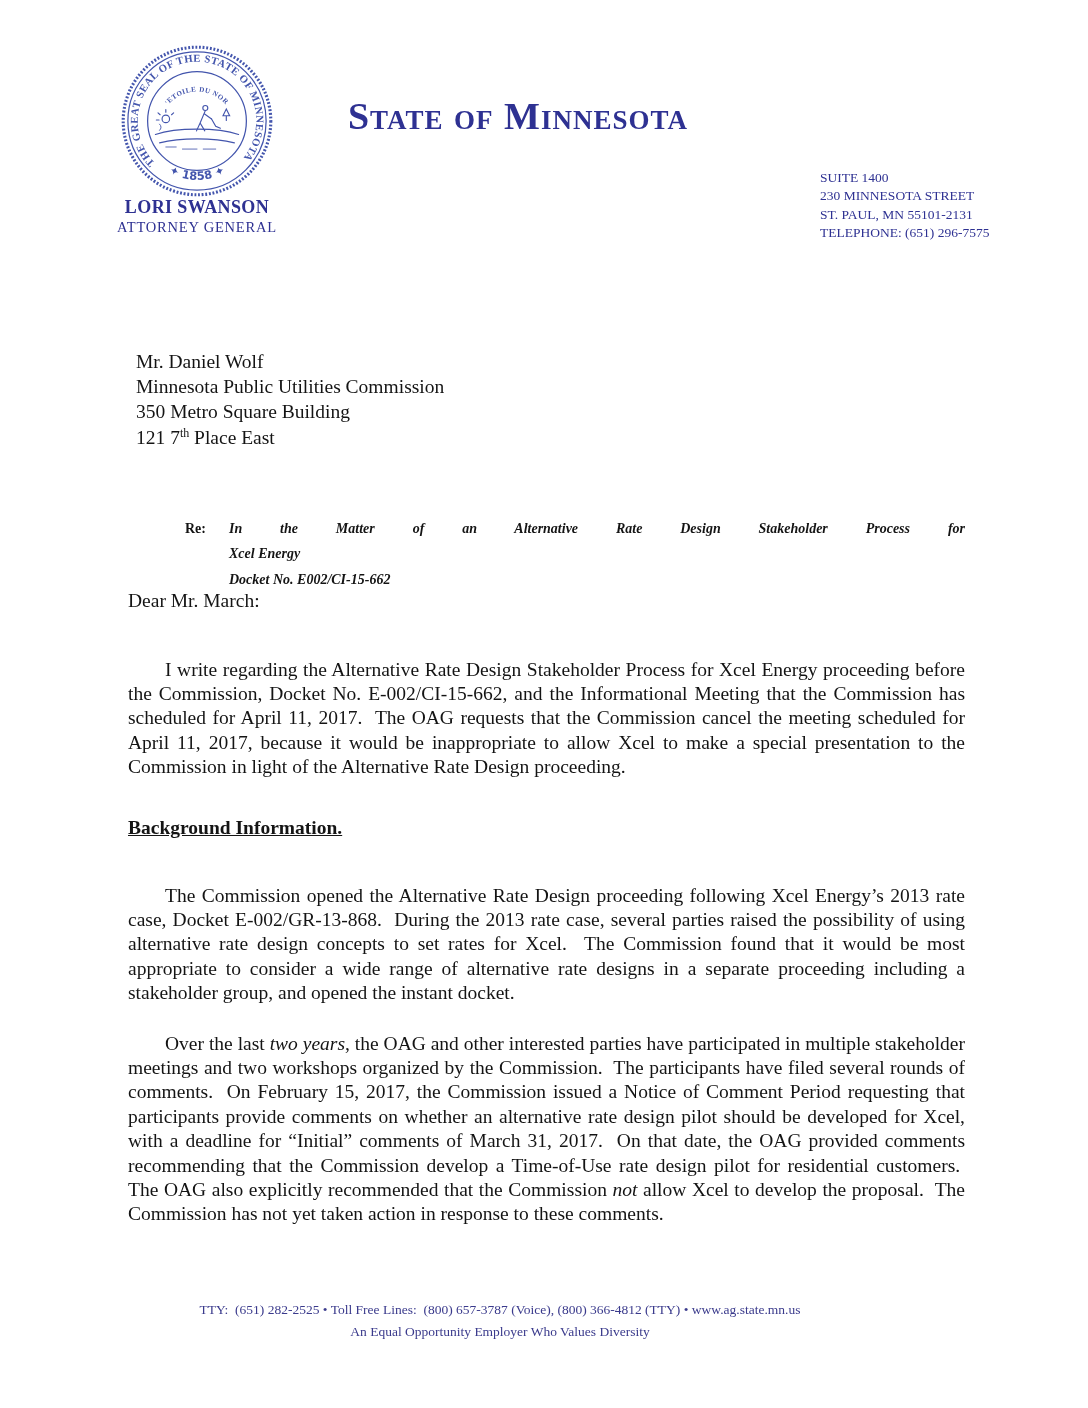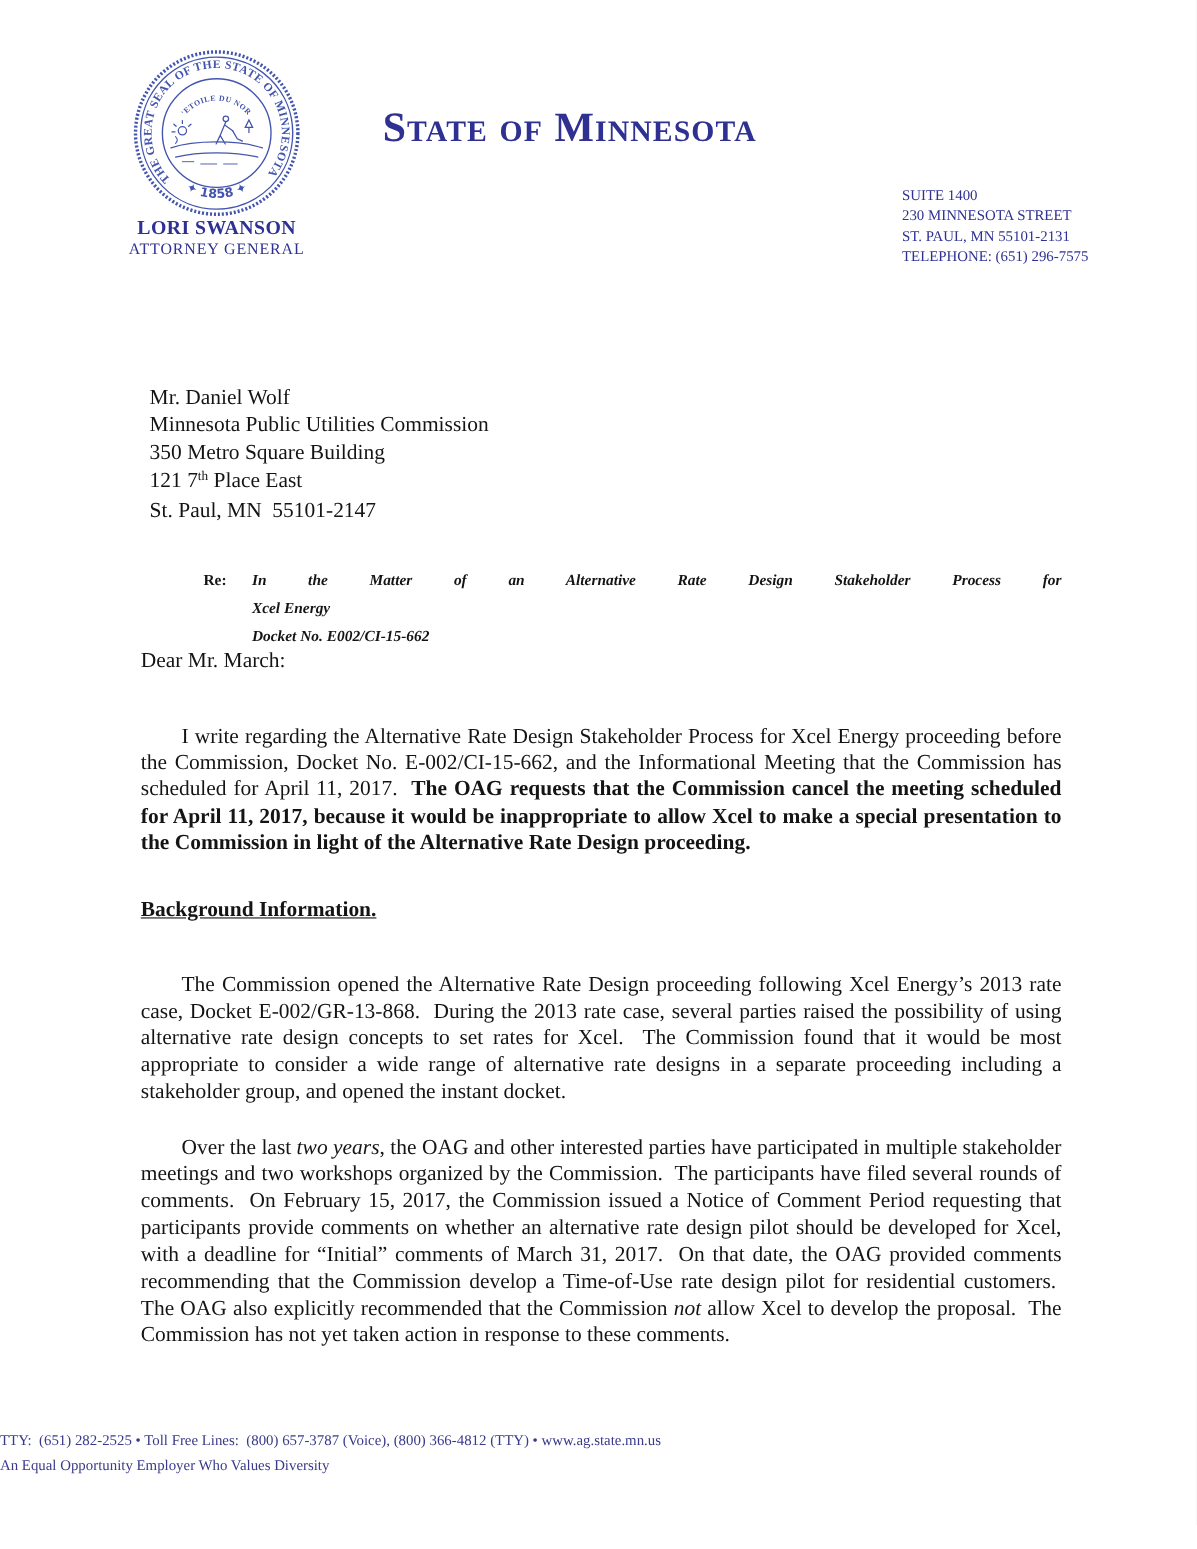--- a/index.html
+++ b/index.html
@@ -55,25 +55,25 @@
     font-size:19.5px;line-height:24.4px;
     text-align:justify;text-indent:37px;
   }
   #para1{top:638px;}
   #para2{top:864px;}
   #para3{top:1012px;}
   .section-heading{
     position:absolute;left:128px;top:817px;
     font-size:19.5px;font-weight:bold;text-decoration:underline;
   }
-  .b{font-weight:bold;}
+  .b{font-weight:normal;}
   .i{font-style:italic;}
   
   .footer{
-    position:absolute;left:0;top:1299px;width:1000px;text-align:left;
+    position:absolute;left:0;top:1299px;width:1000px;text-align:center;
     color:var(--fblue);font-size:13.5px;line-height:22px;
   }
 </style>
 </head>
 <body>
 
 <div class="page">
 
   <svg class="seal" viewBox="0 0 152 152" aria-hidden="true">
     <defs>
@@ -118,21 +118,20 @@
     <div>ST. PAUL, MN 55101-2131</div>
     <div>TELEPHONE: (651) 296-7575</div>
   </div>
 
 
   <div class="recipient">
       <div class="line"><span>Mr. Daniel Wolf</span></div>
       <div class="line"><span>Minnesota Public Utilities Commission</span></div>
       <div class="line"><span>350 Metro Square Building</span></div>
       <div class="line"><span>121 7</span><span class="sup">th</span><span> Place East</span></div>
-      <div class="line"><span>St. Paul, MN&nbsp; 55101-2147</span></div>
     </div>
 
   <div class="re-block">
     <span class="re-label">Re:</span>
     <div class="re-content">
         <div class="line"><span>In the Matter of an Alternative Rate Design Stakeholder Process for</span></div>
         <div class="line"><span>Xcel Energy</span></div>
         <div class="line"><span>Docket No. E002/CI-15-662</span></div>
       </div>
   </div>

